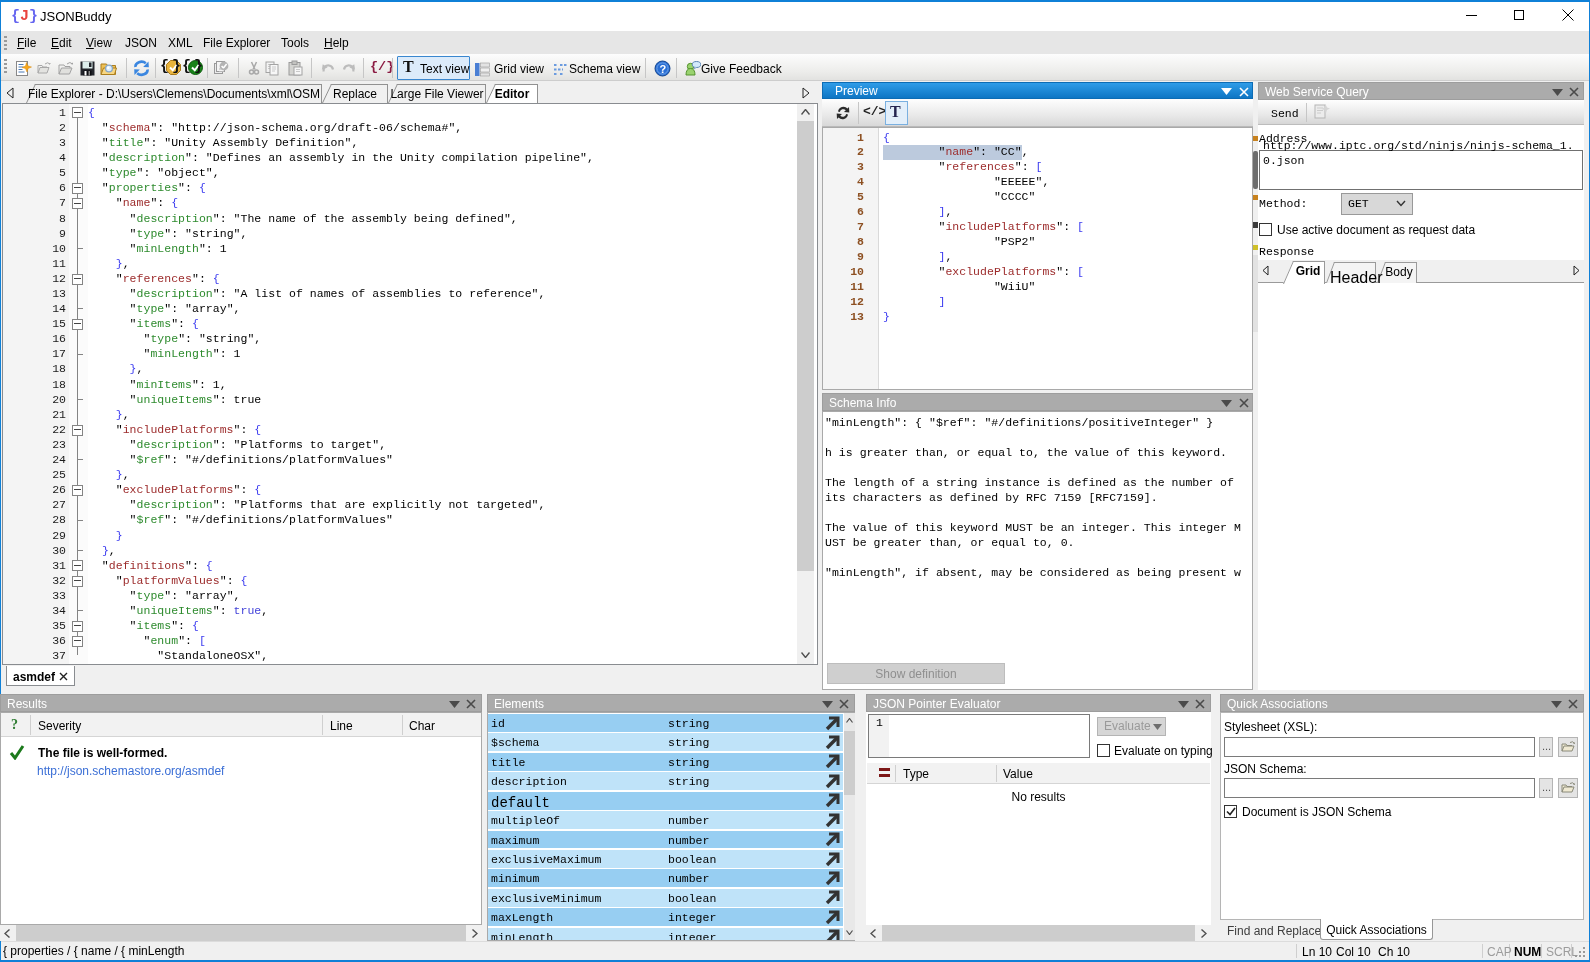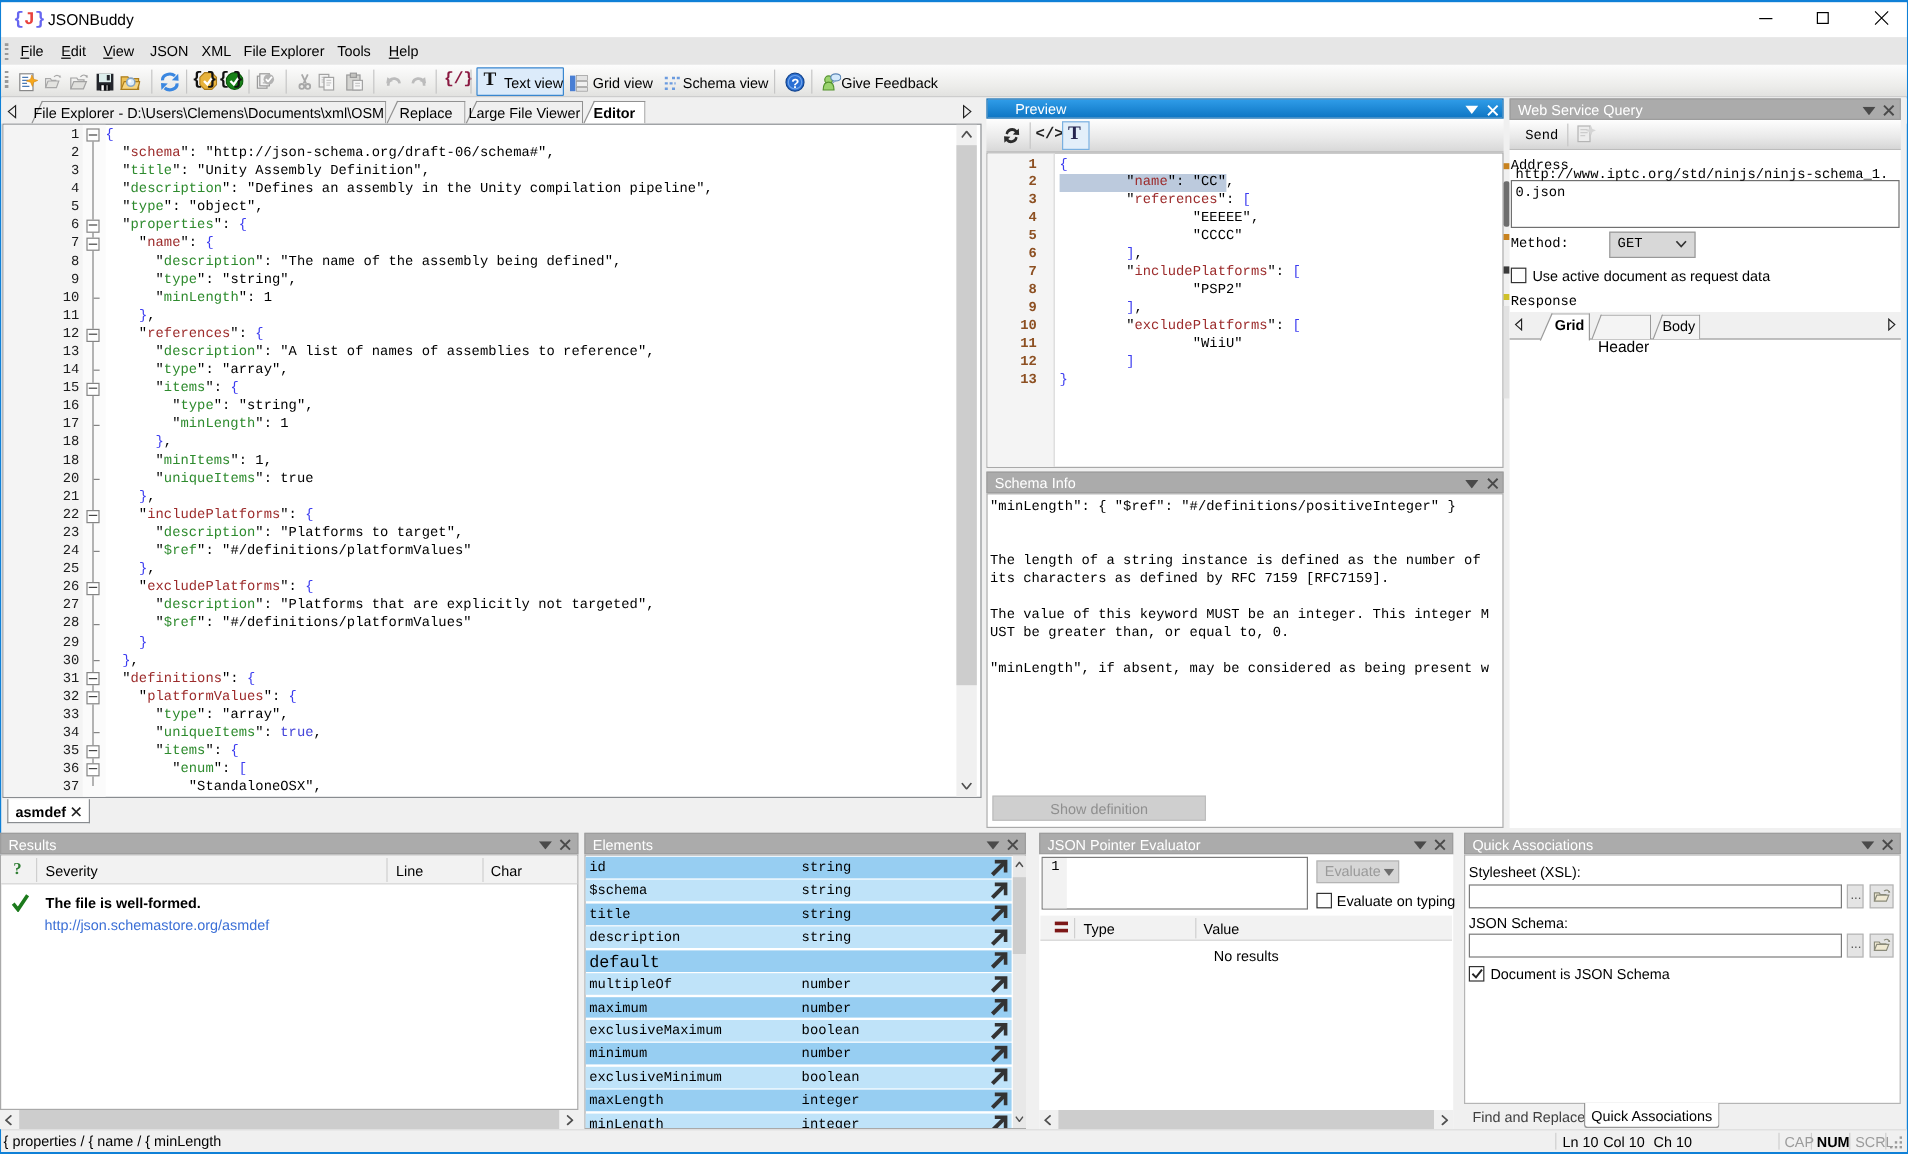--- a/index.html
+++ b/index.html
@@ -297,21 +297,21 @@
   </svg>
 <svg class="abs" style="left:801px;top:652px" width="9" height="6" viewBox="0 0 9 6">
     <path d="M0.5 0.5 L4.5 5.5 L8.5 0.5" fill="none" stroke="#505050" stroke-width="1.4"></path>
   </svg>
 <div class="abs" style="left:797px;top:121px;width:17px;height:450px;background:#cdcdcd"></div>
 <div class="abs" style="left:6px;top:666px;width:69px;height:20px;background:#fff;border:1px solid #898c90;border-top:none;z-index:2"></div>
 <div class="abs" style="left:13px;top:670px;font-size:12px;font-weight:bold;z-index:3">asmdef</div>
 <svg class="abs" style="left:59px;top:672px;z-index:3" width="9" height="9" viewBox="0 0 9 9">
     <path d="M1 1 L8 8 M8 1 L1 8" stroke="#222" stroke-width="1.4"></path>
   </svg>
-<div class="abs" style="left:822px;top:82px;width:431px;height:17px;background:linear-gradient(#2f9ce8,#0e76c4);border:1px solid #0d6cb4;color:#fff;font-size:12px;line-height:16px;padding-left:23px">Preview</div>
+<div class="abs" style="left:822px;top:82px;width:431px;height:17px;background:linear-gradient(#2f9ce8,#0e76c4);border:1px solid #0d6cb4;color:#fff;font-size:12px;line-height:16px;padding-left:12px">Preview</div>
 <svg class="abs" style="left:1221px;top:88px" width="11" height="7" viewBox="0 0 11 7">
     <path d="M0 0 L11 0 L5.5 7 Z" fill="#fff"></path>
   </svg>
 <svg class="abs" style="left:1239px;top:87px" width="10" height="10" viewBox="0 0 10 10">
     <path d="M1 1 L9 9 M9 1 L1 9" stroke="#fff" stroke-width="1.6"></path>
   </svg>
 <div class="abs" style="left:822px;top:99px;width:431px;height:28px;background:linear-gradient(#fefefe,#e9e9e9 60%,#d8d8d8);border-bottom:1px solid #b9b9b9"></div>
 <svg class="abs" style="left:834px;top:104px" width="18" height="18" viewBox="0 0 18 18">
     <path d="M4 7.5 A5.5 5.5 0 0 1 13.5 4.5 L15 3 L15.3 8.5 L10 8 L11.8 6.2 A3.6 3.6 0 0 0 5.8 8 Z" fill="#2b2b2b"></path>
     <path d="M14 10.5 A5.5 5.5 0 0 1 4.5 13.5 L3 15 L2.7 9.5 L8 10 L6.2 11.8 A3.6 3.6 0 0 0 12.2 10 Z" fill="#2b2b2b"></path>
@@ -363,20 +363,21 @@
 <svg class="abs" style="left:1221px;top:400px" width="11" height="7" viewBox="0 0 11 7">
     <path d="M0 0 L11 0 L5.5 7 Z" fill="#4a4a4a"></path>
   </svg>
 <svg class="abs" style="left:1239px;top:398px" width="10" height="10" viewBox="0 0 10 10">
     <path d="M1 1 L9 9 M9 1 L1 9" stroke="#4a4a4a" stroke-width="1.6"></path>
   </svg>
 <div class="abs" style="left:822px;top:411px;width:431px;height:279px;background:#fff;border:1px solid #a9a9a9"></div>
 <div class="abs mono" style="left:825px;top:415px;font-size:11.5px;letter-spacing:0.03px">
     <div style="height:15px;line-height:15px;white-space:pre">"minLength": { "$ref": "#/definitions/positiveInteger" }</div>
     <div style="height:15px;line-height:15px;white-space:pre"></div>
+    <div style="height:15px;line-height:15px;white-space:pre">h is greater than, or equal to, the value of this keyword.</div>
     <div style="height:15px;line-height:15px;white-space:pre"></div>
     <div style="height:15px;line-height:15px;white-space:pre">The length of a string instance is defined as the number of</div>
     <div style="height:15px;line-height:15px;white-space:pre">its characters as defined by RFC 7159 [RFC7159].</div>
     <div style="height:15px;line-height:15px;white-space:pre"></div>
     <div style="height:15px;line-height:15px;white-space:pre">The value of this keyword MUST be an integer. This integer M</div>
     <div style="height:15px;line-height:15px;white-space:pre">UST be greater than, or equal to, 0.</div>
     <div style="height:15px;line-height:15px;white-space:pre"></div>
     <div style="height:15px;line-height:15px;white-space:pre">"minLength", if absent, may be considered as being present w</div>
   </div>
 <div class="abs" style="left:827px;top:663px;width:178px;height:21px;background:#cfcfcf;border:1px solid #bdbdbd;color:#8f8f8f;font-size:12px;text-align:center;line-height:20px">Show definition</div>
@@ -418,21 +419,21 @@
   </svg>
 <div class="abs" style="left:1283px;top:261px;width:42px;height:23px;background:#fff;border:1px solid #9a9a9a;border-bottom:none;border-left:none;clip-path:polygon(10px 0,100% 0,100% 100%,0 100%);z-index:2"></div>
 <svg class="abs" style="left:1283px;top:261px;z-index:2" width="11" height="23">
     <path d="M10.5 0 L0.5 23" stroke="#9a9a9a" stroke-width="1" fill="none"></path>
   </svg>
 <div class="abs" style="left:1291px;top:264px;width:34px;text-align:center;font-size:12px;font-weight:bold;z-index:3">Grid</div>
 <div class="abs" style="left:1326px;top:262px;width:50px;height:21px;background:#f4f4f4;border:1px solid #9a9a9a;border-bottom:none;border-left:none;clip-path:polygon(8px 0,100% 0,100% 100%,0 100%);z-index:1"></div>
 <svg class="abs" style="left:1326px;top:262px;z-index:1" width="9" height="21">
     <path d="M8.5 0 L0.5 21" stroke="#9a9a9a" stroke-width="1" fill="none"></path>
   </svg>
-<div class="abs" style="left:1330px;top:281px;width:46px;text-align:center;font-size:13px;z-index:3">Header</div>
+<div class="abs" style="left:1330px;top:269px;width:46px;text-align:center;font-size:16px;z-index:3">Header</div>
 <div class="abs" style="left:1377px;top:262px;width:40px;height:21px;background:#f4f4f4;border:1px solid #9a9a9a;border-bottom:none;border-left:none;clip-path:polygon(8px 0,100% 0,100% 100%,0 100%);z-index:1"></div>
 <svg class="abs" style="left:1377px;top:262px;z-index:1" width="9" height="21">
     <path d="M8.5 0 L0.5 21" stroke="#9a9a9a" stroke-width="1" fill="none"></path>
   </svg>
 <div class="abs" style="left:1381px;top:265px;width:36px;text-align:center;font-size:12px;z-index:3">Body</div>
 <div class="ptitle" style="left:0px;top:694px;width:482px">Results</div>
 <svg class="abs" style="left:449px;top:701px" width="11" height="7" viewBox="0 0 11 7">
     <path d="M0 0 L11 0 L5.5 7 Z" fill="#4a4a4a"></path>
   </svg>
 <svg class="abs" style="left:466px;top:699px" width="10" height="10" viewBox="0 0 10 10">

